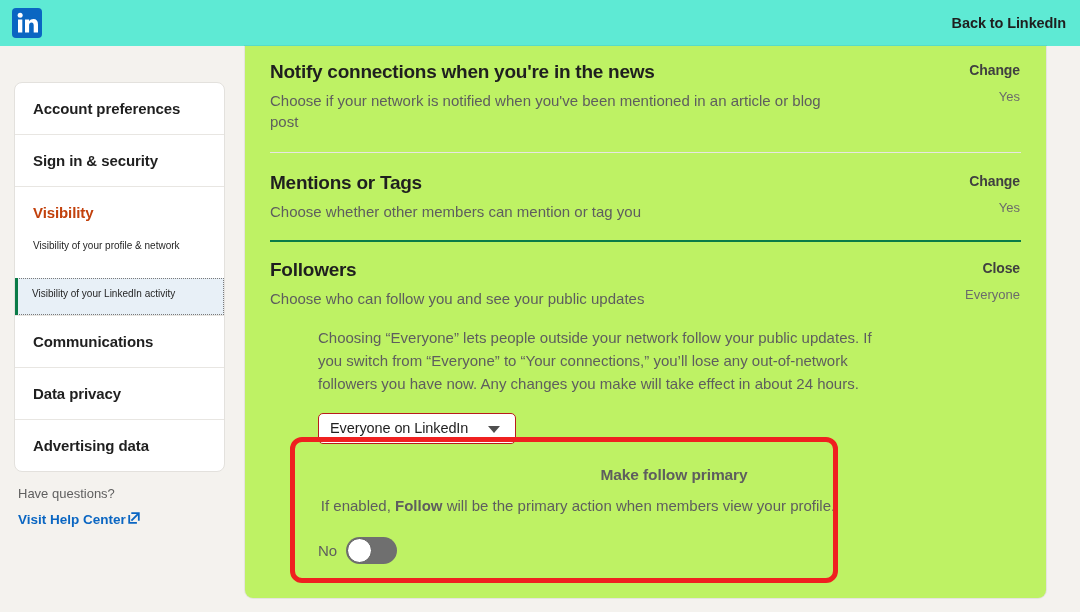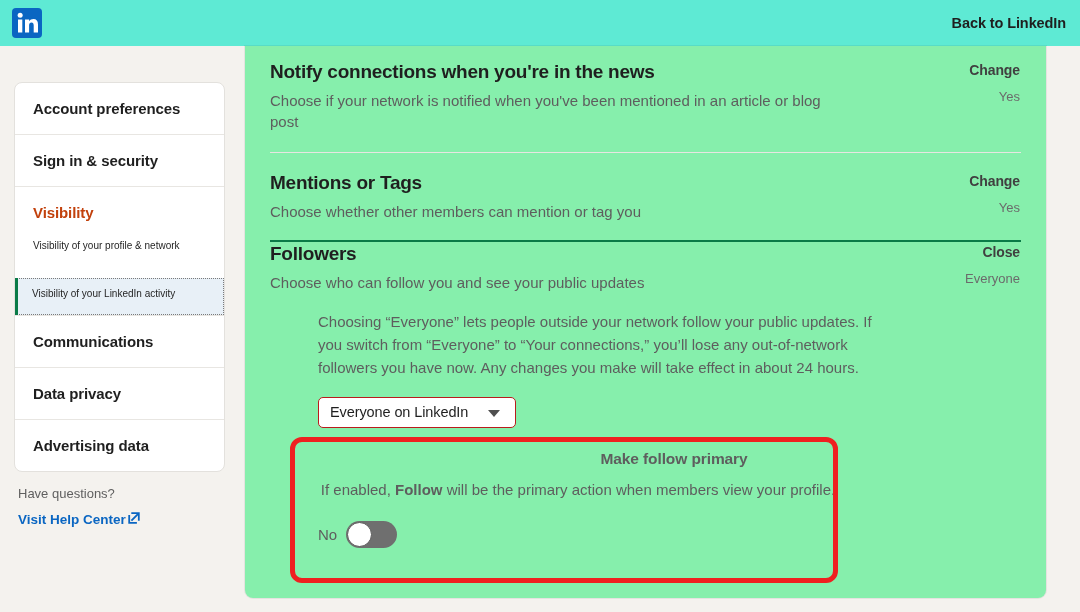--- a/index.html
+++ b/index.html
@@ -129,21 +129,21 @@
   }
   .help-link svg { margin-bottom: 3px; }
 
   
   .panel {
     position: absolute;
     left: 245px;
     top: 46px;
     width: 801px;
     height: 552px;
-    background: #86efac;
+    background: #bef264;
     border-radius: 0 0 8px 8px;
     box-shadow: 0 0 0 1px rgba(0,0,0,0.06);
   }
 
   .section {
     position: relative;
     padding: 0 26px 0 25px;
   }
 
   .sec-head-row {
@@ -370,21 +370,21 @@
       </div>
       <div class="sec-actions">
         <span class="action-link">Change</span>
         <span class="action-value">Yes</span>
       </div>
     </div>
   </div>
 
   <div class="divider green"></div>
 
-  <div class="section" style="padding-top:0;">
+  <div class="section" style="padding-top:16px;">
     <div class="sec-head-row">
       <div>
         <div class="sec-title">Followers</div>
         <div class="sec-desc">Choose who can follow you and see your public updates</div>
       </div>
       <div class="sec-actions">
         <span class="action-link">Close</span>
         <span class="action-value">Everyone</span>
       </div>
     </div>

